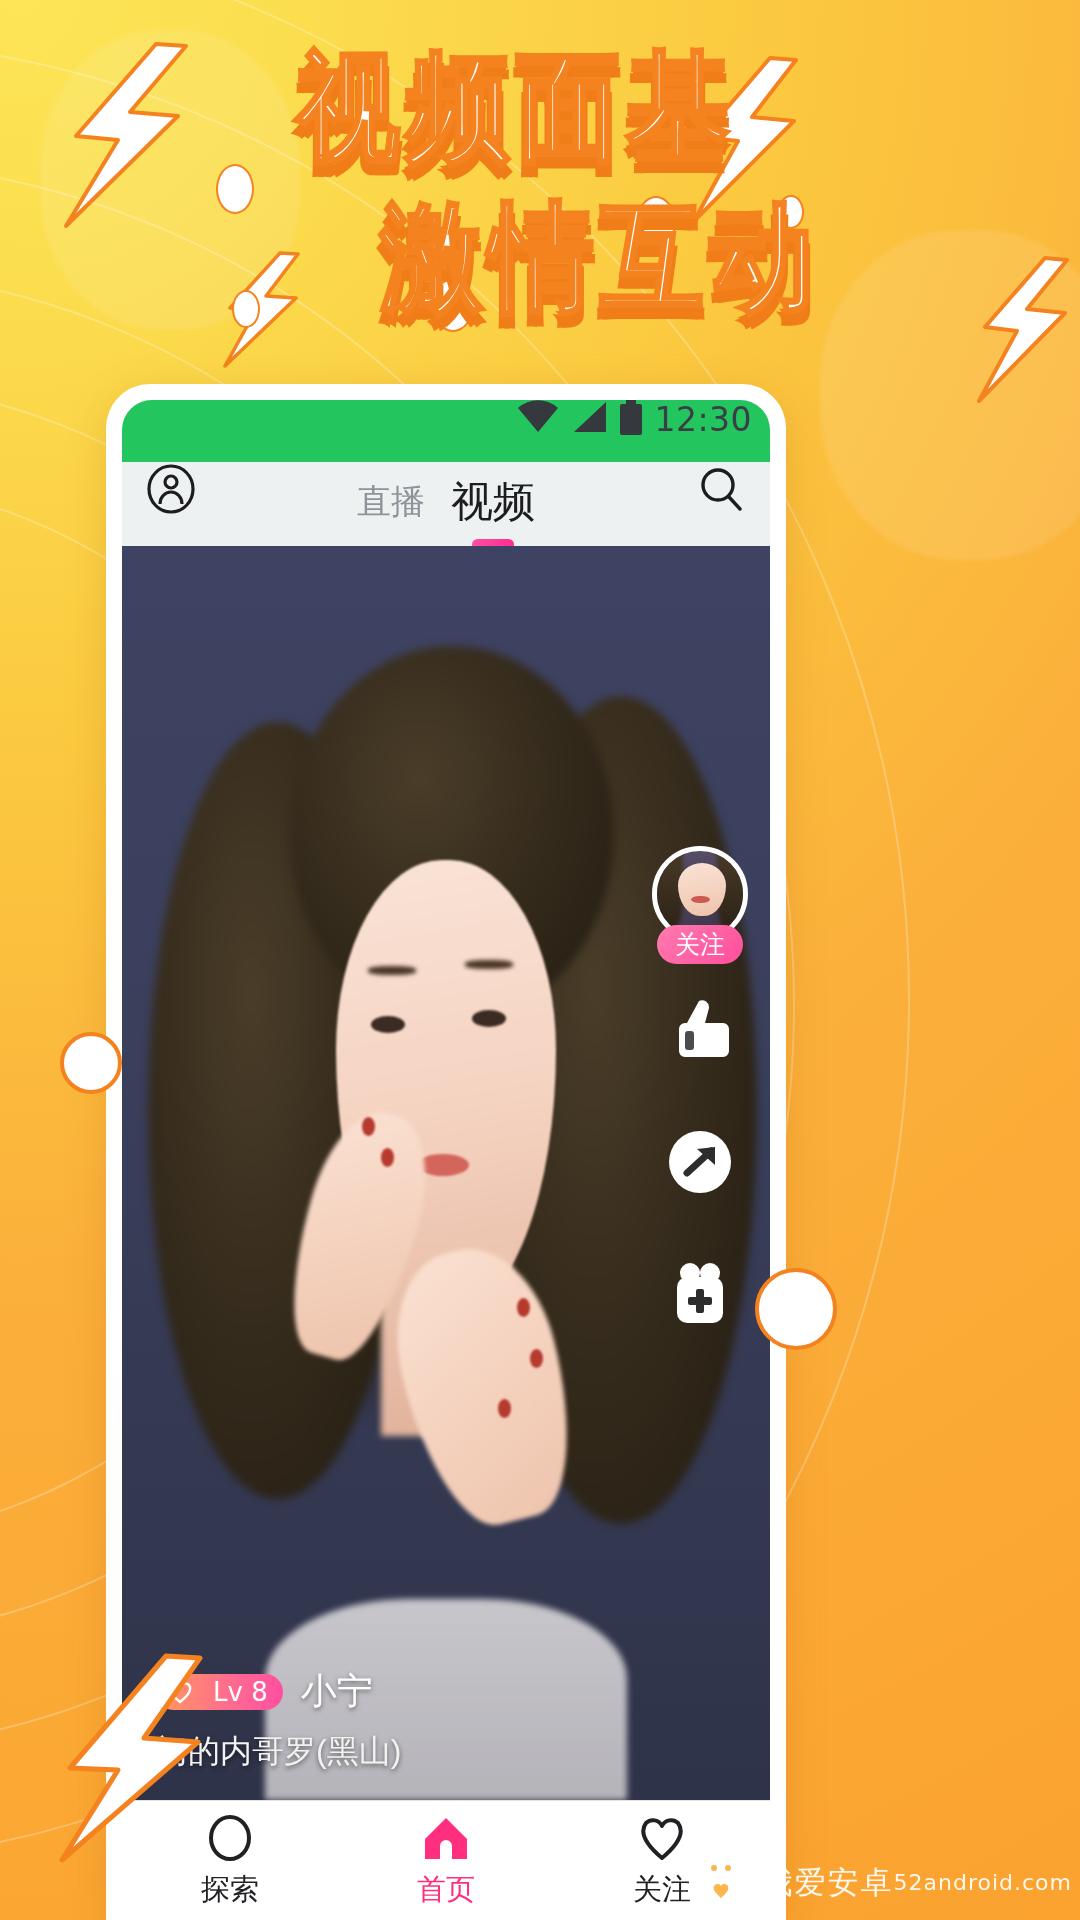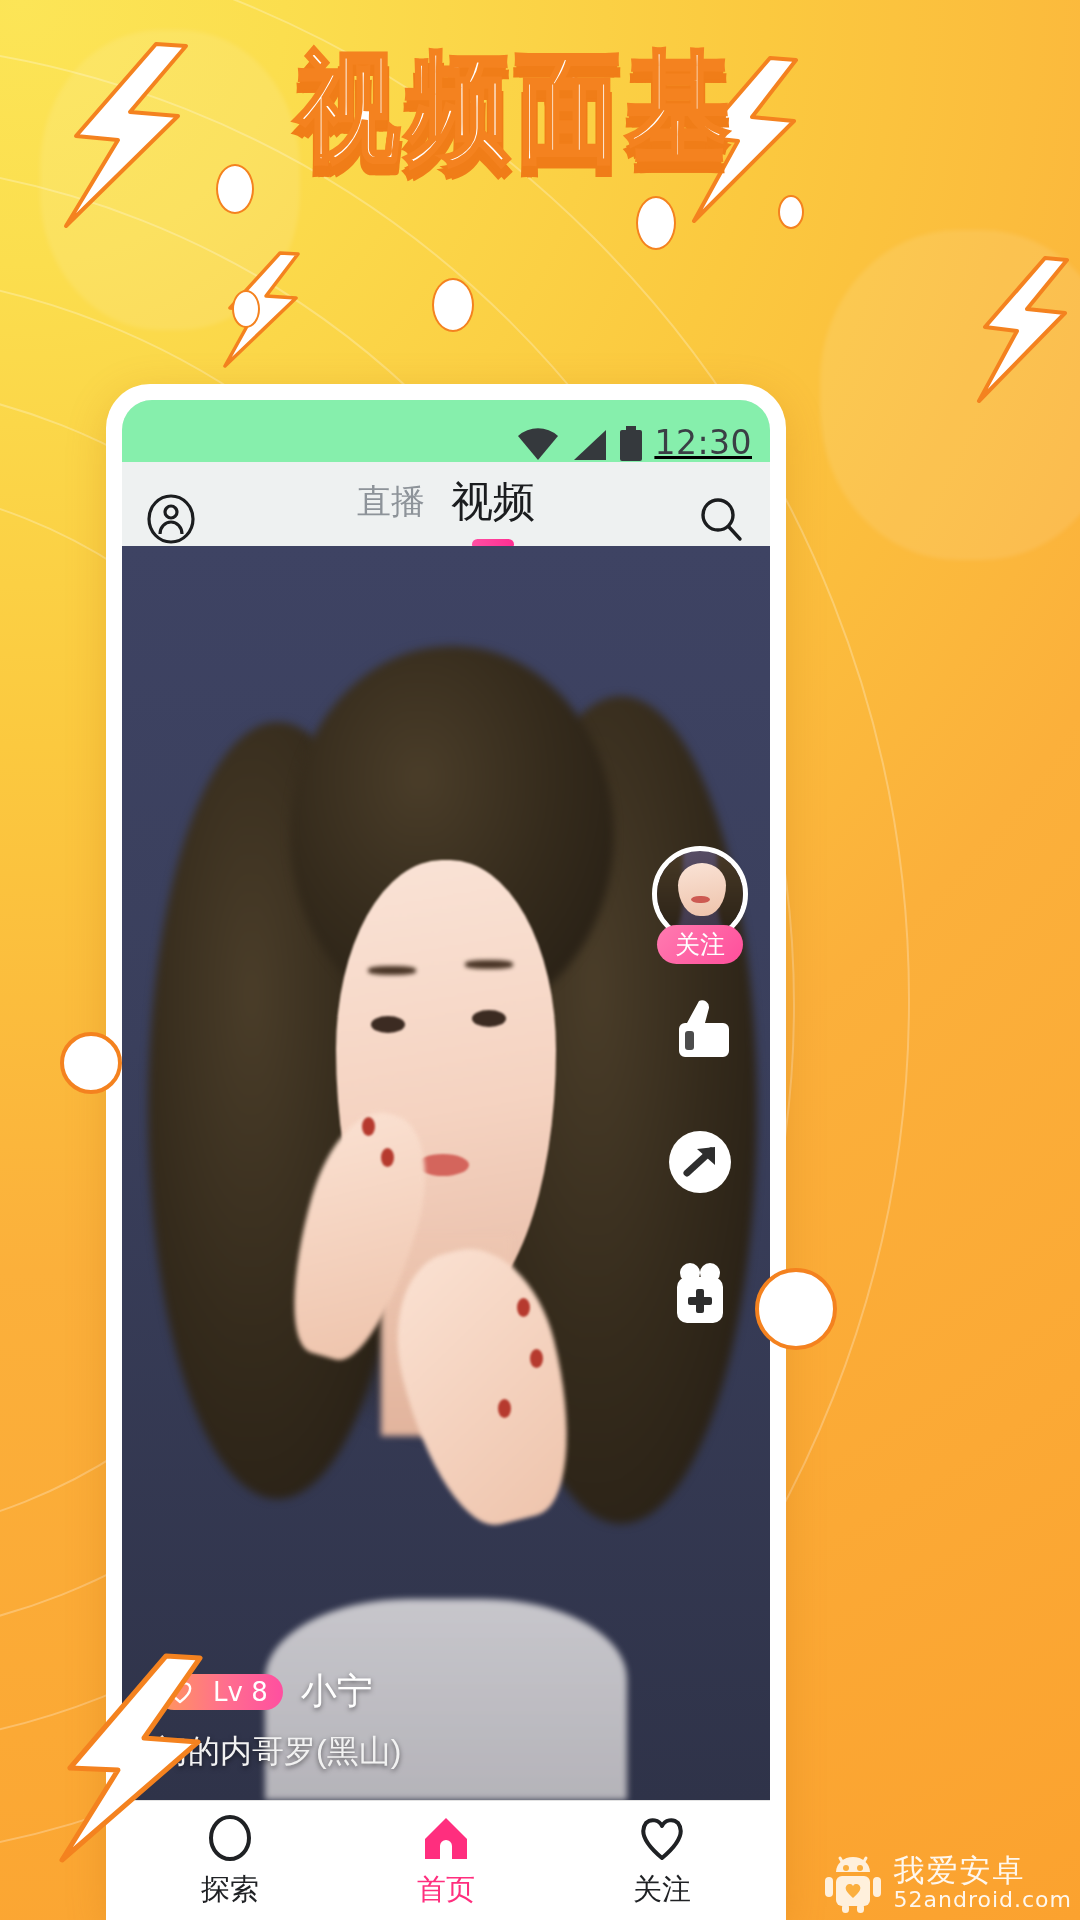--- a/index.html
+++ b/index.html
@@ -87,35 +87,35 @@
     background:#EEF1F1;
     border-radius:30px 30px 0 0;
     overflow:hidden;
     position:relative;
     display:flex; flex-direction:column;
   }
 
   
   .statusbar {
     height:62px; flex:0 0 62px;
-    background:#86efac;
-    display:flex; align-items:flex-end; justify-content:flex-end;
-    padding-right:18px; gap:10px;text-decoration:underline;
+    background:#22c55e;
+    display:flex; align-items:flex-start; justify-content:flex-end;
+    padding-right:18px; gap:10px;
   }
   .sb-time {
     font-size:33px; color:#3a3f45; letter-spacing:0.5px;
     font-family:"DejaVu Sans","Liberation Sans",sans-serif;
   }
   .ic-wifi, .ic-signal, .ic-batt { display:block; }
 
   
   .topnav {
     height:84px; flex:0 0 84px;
     background:#EEF1F1;
-    display:flex; align-items:flex-end;
+    display:flex; align-items:flex-start;
     position:relative; padding:0 22px;font-family:Liberation Serif, serif;
   }
   .nav-ic { width:54px; height:54px; display:flex; align-items:center; justify-content:center; }
   .nav-tabs {
     position:absolute; left:0; right:0; top:0; bottom:0;
     display:flex; align-items:center; justify-content:center; gap:26px;
     pointer-events:none;
   }
   .nav-tabs > * { pointer-events:auto; }
   .tab {
@@ -282,21 +282,21 @@
   .tbitem.active .tblabel { color:#FF2E7E; }
   .tbicon { height:50px; display:flex; align-items:center; justify-content:center; }
 
   
   .watermark {
     position:absolute; right:8px; bottom:6px;
     display:flex; align-items:center; gap:10px;
     z-index:40; opacity:0.92;
     pointer-events:none;
   }
-  .wm-text { display:flex; flex-direction:column; line-height:1.05; }
+  .wm-text { display:flex; flex-direction:row; line-height:1.05;align-items:center; }
   .wm-cn { font-size:31px; color:#ffffff; letter-spacing:2px; }
   .wm-en { font-size:22px; color:#ffffff; letter-spacing:1px;
            font-family:"DejaVu Sans","Liberation Sans",sans-serif; }
 
   
   .edge-circle {
     position:absolute; border-radius:50%;
     background:#ffffff; border:4px solid #F4821F;
     z-index:20;
   }
@@ -347,20 +347,23 @@
   <div class="dot" style="left:544px; top:72px; width:42px; height:54px;"></div>
   <div class="dot" style="left:216px; top:164px; width:38px; height:50px;"></div>
   <div class="dot" style="left:432px; top:278px; width:42px; height:54px;"></div>
   <div class="dot" style="left:778px; top:195px; width:26px; height:34px;"></div>
   <div class="dot" style="left:232px; top:290px; width:28px; height:38px;"></div>
   <div class="dot" style="left:636px; top:196px; width:40px; height:54px;"></div>
 
   <div class="headline-wrap">
     <div class="hl-line hl-1">
       <span class="txt">视频面基</span>
+    </div>
+    <div class="hl-line hl-2">
+      <span class="txt">激情互动</span>
     </div>
   </div>
 
   <div id="phone">
     <div class="screen">
 
       <div class="statusbar">
         <svg class="ic-wifi" width="44" height="34" viewBox="0 0 44 34">
           <path d="M2 8 A30 30 0 0 1 42 8 L22 32 Z" fill="#35393d"></path>
         </svg>

